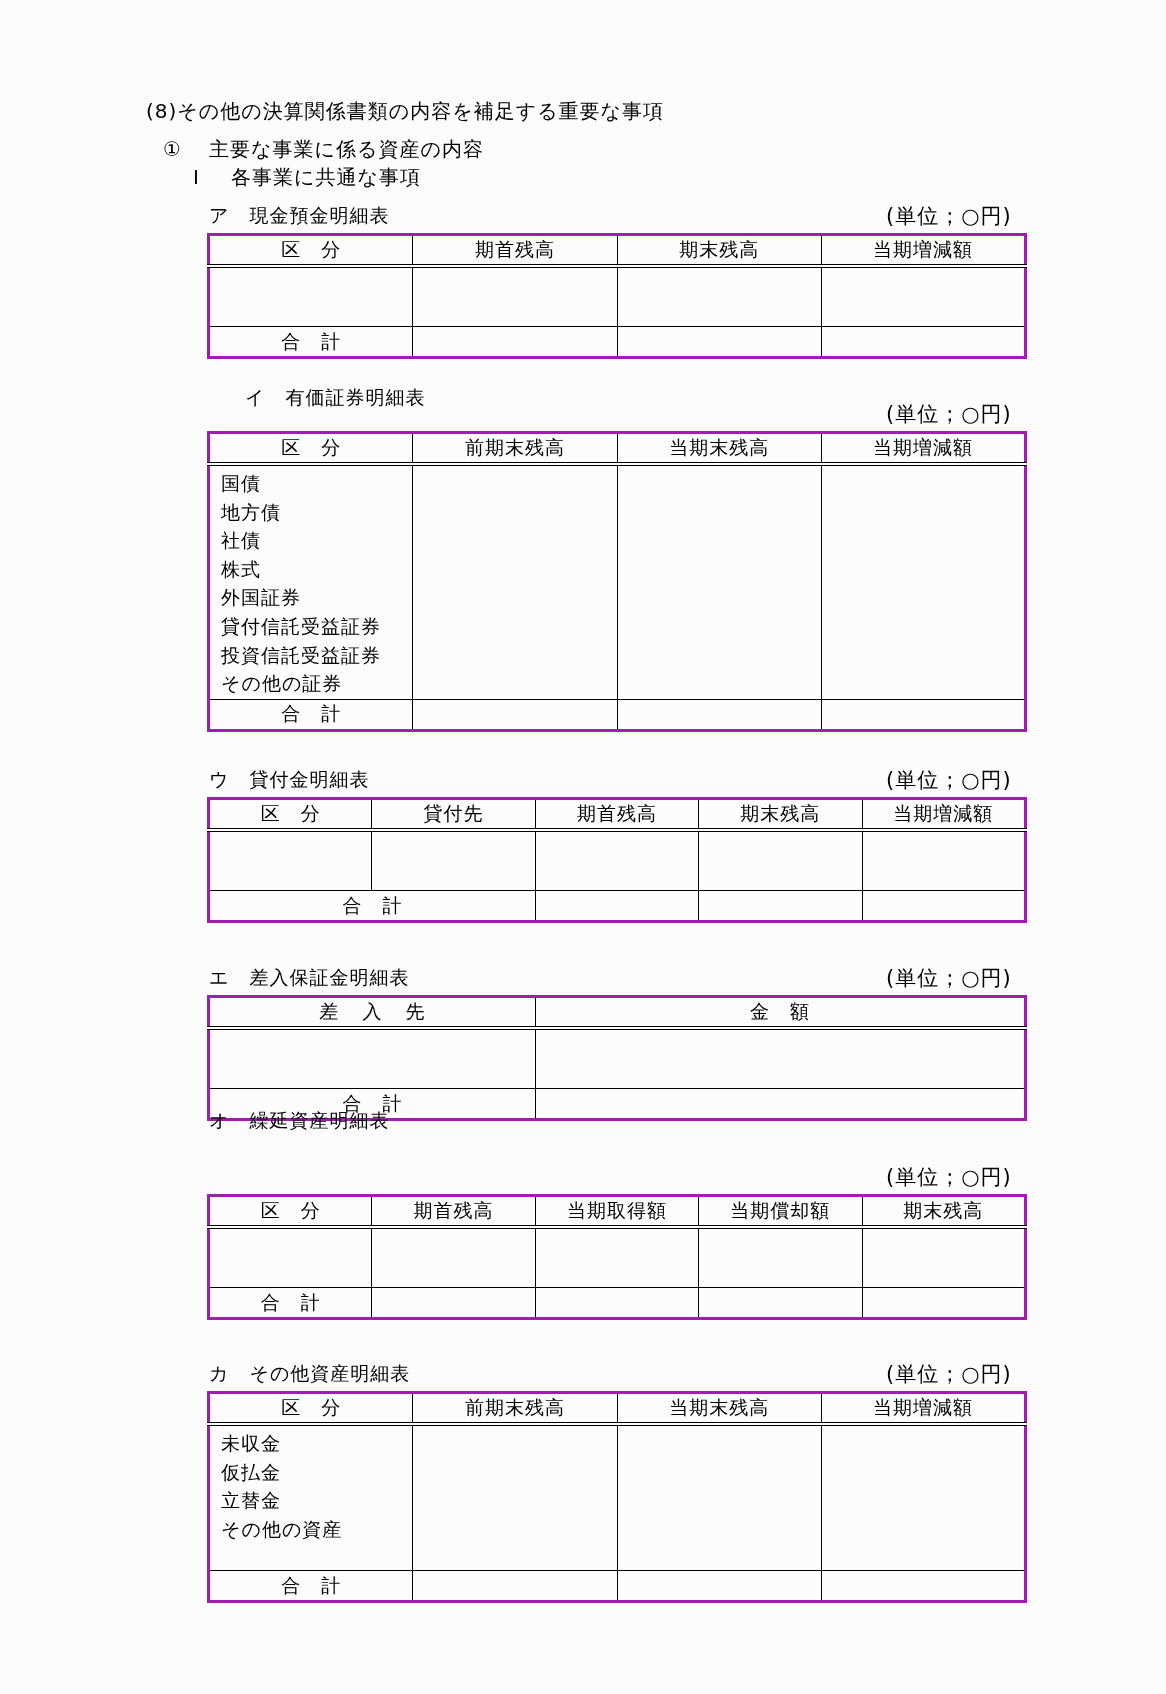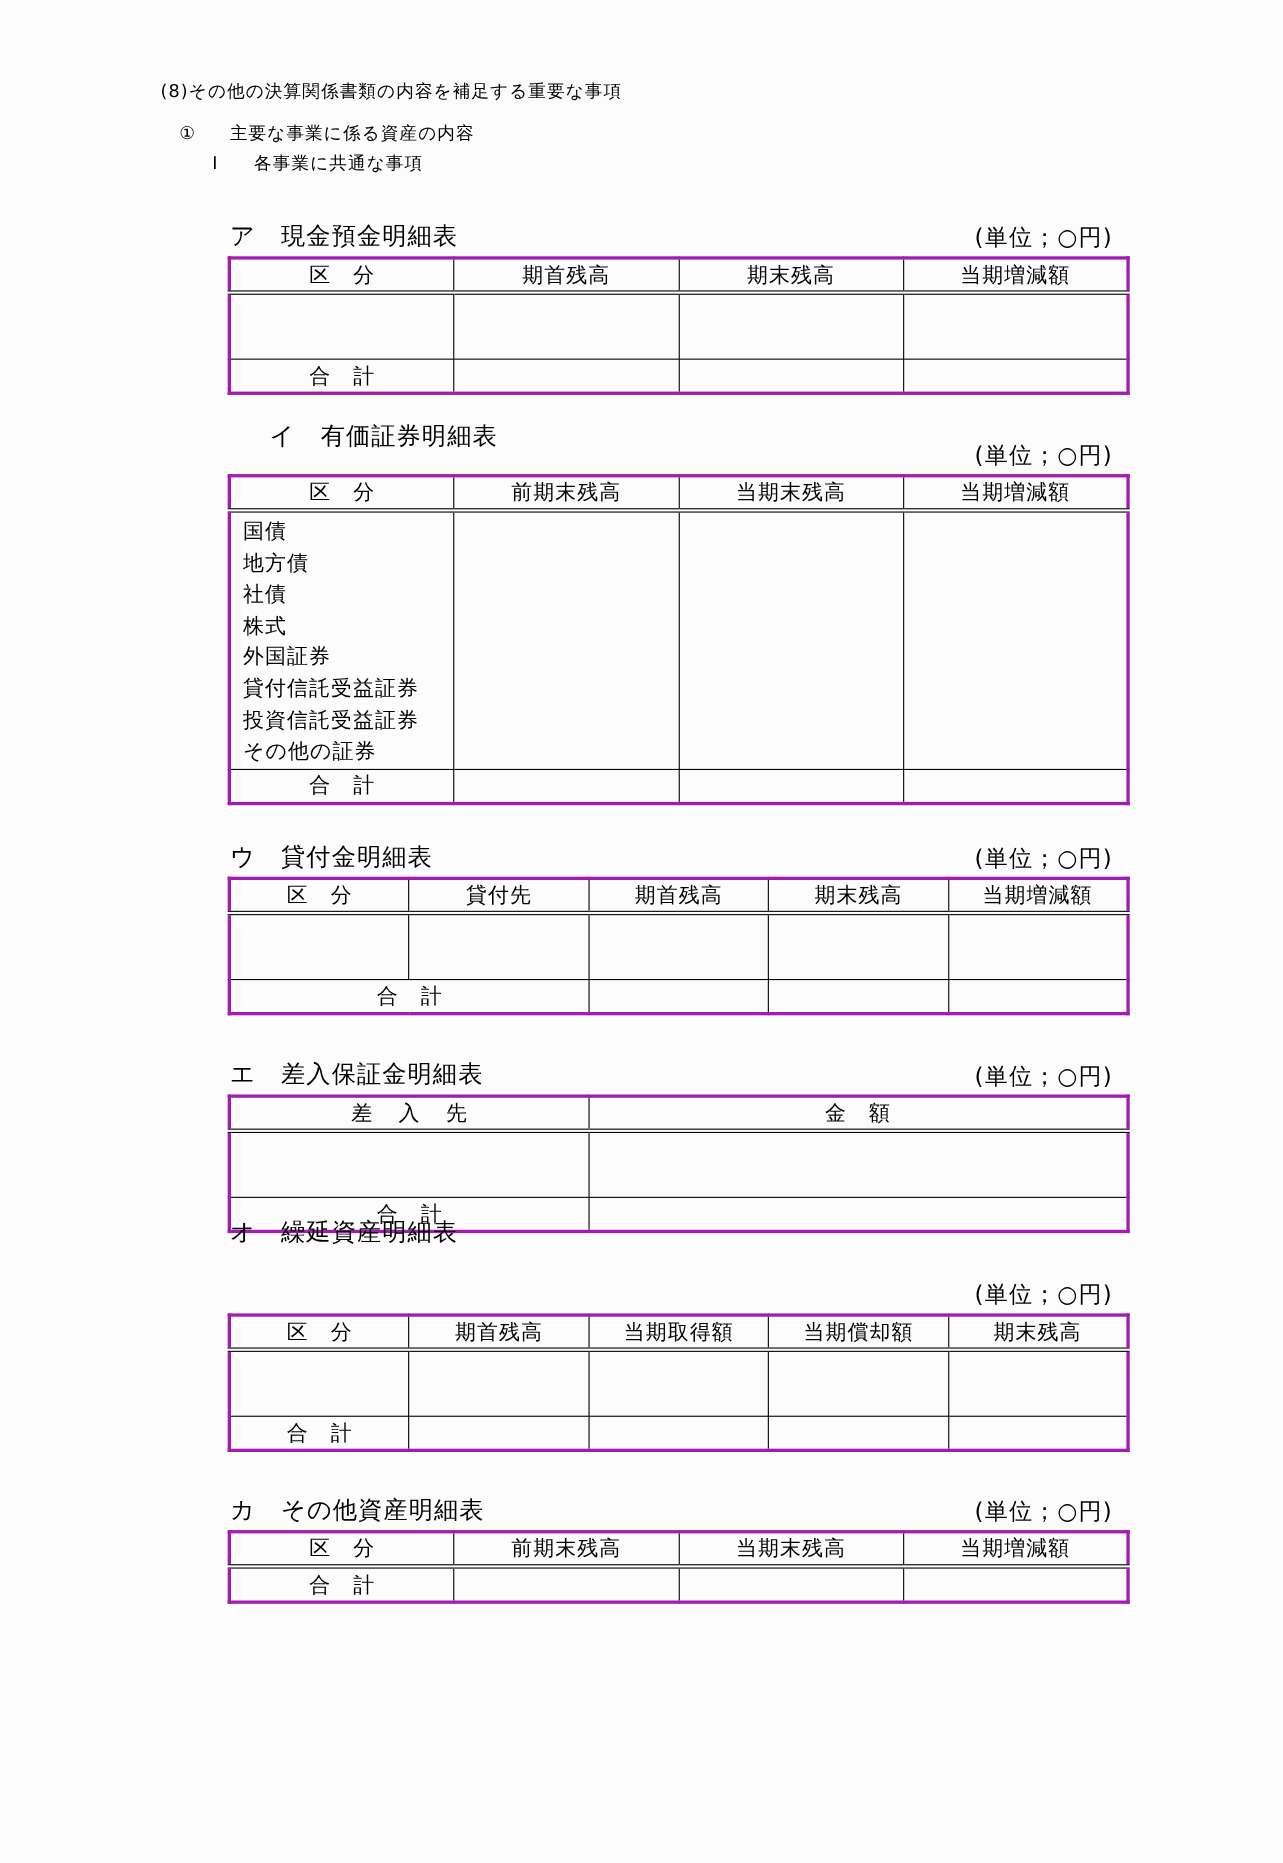--- a/index.html
+++ b/index.html
@@ -2,22 +2,22 @@
 <html><head>
 <meta charset="utf-8">
 <style>
   html, body { margin: 0; padding: 0; }
   body {
     width: 1166px; height: 1694px; background: #fcfcfc; position: relative;
     font-family: "DejaVu Sans", "Liberation Sans", sans-serif; color: #000;
     overflow: hidden;
   }
   .abs { position: absolute; white-space: nowrap; }
-  .h-line { font-size: 16px; line-height: 24px; letter-spacing: 1px; }
-  .sec-title { font-size: 22px; line-height: 24px; letter-spacing: 1px; }
+  .h-line { font-size: 20px; line-height: 24px; letter-spacing: 1px; margin-top: 28px; }
+  .sec-title { font-size: 19px; line-height: 24px; letter-spacing: 1px; font-family: Liberation Serif, serif; }
   .unit { font-size: 21px; line-height: 24px; letter-spacing: 1px; }
   table.grid {
     position: absolute; left: 207px; width: 820px;
     border-collapse: collapse; table-layout: fixed;
     border: 3px solid #a21caf; background: #fcfcfc;
   }
   table.grid td, table.grid th {
     border: 1.5px solid #000; padding: 0; font-weight: normal;
     font-size: 19px; letter-spacing: 1px; text-align: center; vertical-align: middle;
   }
@@ -223,19 +223,30 @@
   <thead>
       <tr>
     <th class="wide-sp">区　分</th>
     <th>前期末残高</th>
     <th>当期末残高</th>
     <th>当期増減額</th>
   </tr>
     </thead>
   <tbody>
     <tr>
+      <td class="items" style="height:140px;">
+        <div>未収金</div>
+        <div>仮払金</div>
+        <div>立替金</div>
+        <div>その他の資産</div>
+      </td>
+      <td></td>
+      <td></td>
+      <td></td>
+    </tr>
+    <tr>
       <td class="total mid-sp">合　計</td>
       <td></td>
       <td></td>
       <td></td>
     </tr>
   </tbody>
 </table>
 
 </body></html>

